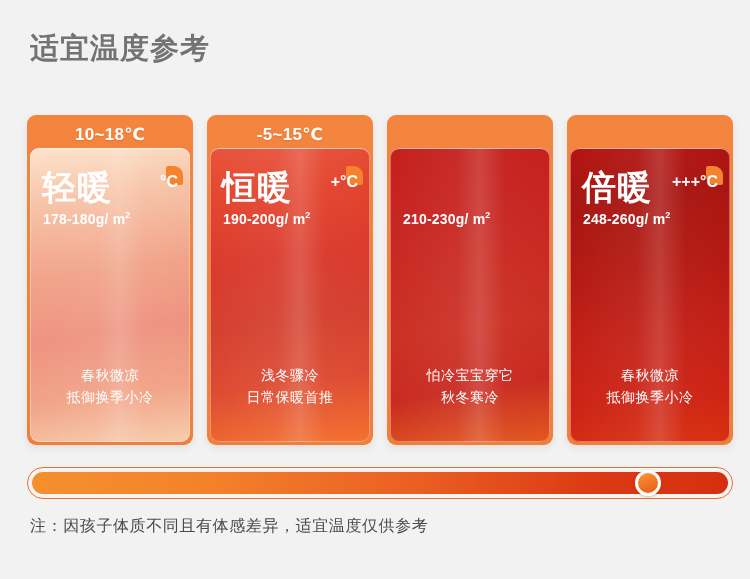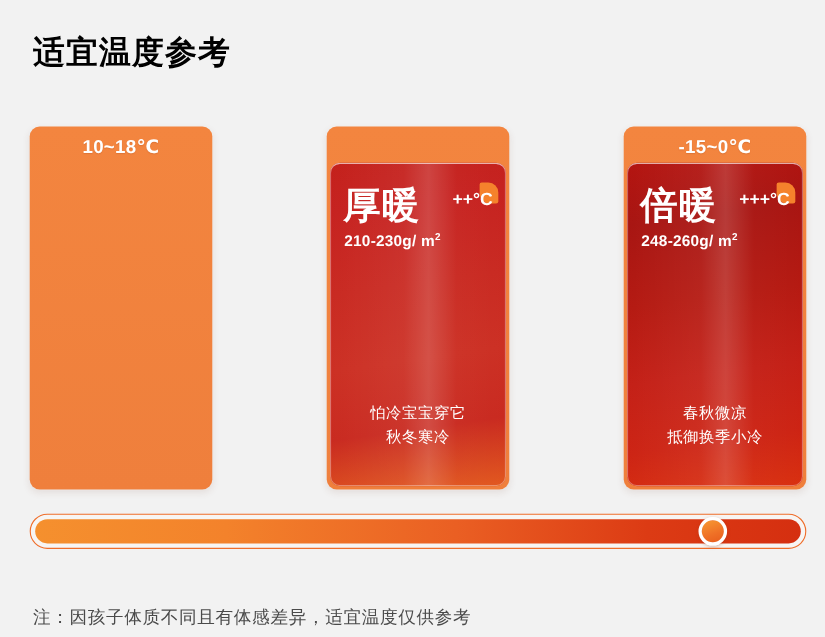--- a/index.html
+++ b/index.html
@@ -16,21 +16,21 @@
     position: relative;
   }
 
   
   .page-title {
     position: absolute;
     left: 30px;
     top: 28px;
     font-size: 29px;
     font-weight: 700;
-    color: #000000;
+    color: #737373;
     letter-spacing: 1px;
     line-height: 40px;
     white-space: nowrap;
   }
 
   
   .cards {
     position: absolute;
     left: 27px;
     top: 115px;
@@ -234,61 +234,92 @@
   
   .note {
     position: absolute;
     left: 30px;
     top: 514px;
     font-size: 16px;
     color: #4a4a4a;
     letter-spacing: 0.6px;
     line-height: 24px;
     white-space: nowrap;
-    margin-top: 36px;
   }
 </style>
 </head>
 <body>
 
 <div class="page-title">适宜温度参考</div>
 
 <div class="cards">
 
   <div class="card">
     <div class="card-shell"></div>
     <div class="card-header">10~18℃</div>
-  </div>
-
+    <div class="card-body bg-1">
+      <div class="sheen"></div>
+
+      <div class="card-title-row">
+        <span class="card-title">轻暖</span>
+        <span class="unit-wrap">
+          <span class="leaf-icon"></span>
+          <span class="unit-text">°C</span>
+        </span>
+      </div>
+
+      <div class="card-weight"><span>178-180g/ m</span><sup>2</sup></div>
+
+      <div class="card-desc">
+        <div>春秋微凉</div>
+        <div>抵御换季小冷</div>
+      </div>
+    </div>
+  </div>
+
+  <div class="card">
+    <div class="card-shell"></div>
+    <div class="card-header">-5~15℃</div>
+    <div class="card-body bg-2">
+      <div class="sheen"></div>
+
+      <div class="card-title-row">
+        <span class="card-title">恒暖</span>
+        <span class="unit-wrap">
+          <span class="leaf-icon"></span>
+          <span class="unit-text">+°C</span>
+        </span>
+      </div>
+
+      <div class="card-weight"><span>190-200g/ m</span><sup>2</sup></div>
+
+      <div class="card-desc">
+        <div>浅冬骤冷</div>
+        <div>日常保暖首推</div>
+      </div>
+    </div>
+  </div>
 
   <div class="card">
     <div class="card-shell"></div>
     <div class="card-body bg-3">
       <div class="sheen"></div>
 
-      <div class="card-title-row">
-        <span class="card-title">厚暖</span>
-        <span class="unit-wrap">
-          <span class="leaf-icon"></span>
-          <span class="unit-text">++°C</span>
-        </span>
-      </div>
 
       <div class="card-weight"><span>210-230g/ m</span><sup>2</sup></div>
 
       <div class="card-desc">
         <div>怕冷宝宝穿它</div>
         <div>秋冬寒冷</div>
       </div>
     </div>
   </div>
 
   <div class="card">
     <div class="card-shell"></div>
-    <div class="card-header">-15~0℃</div>
     <div class="card-body bg-4">
       <div class="sheen"></div>
 
       <div class="card-title-row">
         <span class="card-title">倍暖</span>
         <span class="unit-wrap">
           <span class="leaf-icon"></span>
           <span class="unit-text">+++°C</span>
         </span>
       </div>

